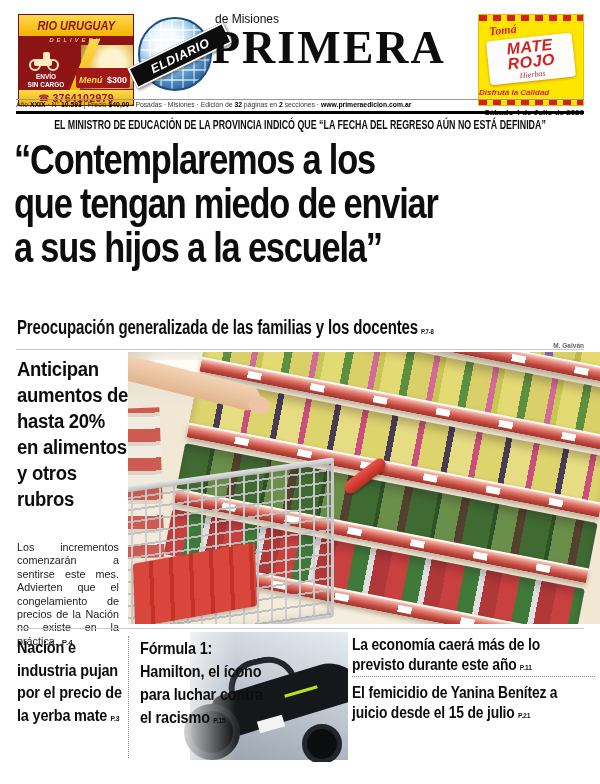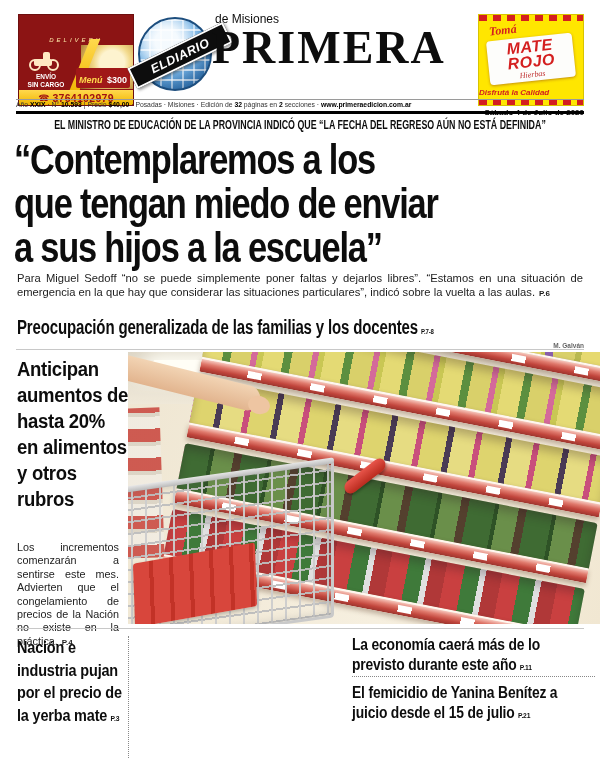--- a/index.html
+++ b/index.html
@@ -136,20 +136,23 @@
   .eco-banner{left:358px;top:721px;width:237px;height:32px;background:#2e8b3d;display:flex;align-items:center;padding:0 8px;box-sizing:border-box;gap:8px;}
   .eco-label{background:#111;color:#fff;font-size:6.5px;font-weight:bold;letter-spacing:.5px;padding:3px 7px;white-space:nowrap;}
   .eco-title{color:#fff;font-weight:bold;font-size:22px;letter-spacing:1.5px;transform:scaleX(1.0);white-space:nowrap;}
 </style>
 </head>
 <body>
 
 <div class="page">
 
   <aside class="abs left-ad">
+    <div class="la-band">
+      <span class="la-brand">RIO URUGUAY</span>
+    </div>
     <div class="la-delivery">DELIVERY</div>
     <div class="la-food"></div>
     <div class="la-stripe"></div>
     <div class="scooter">
       <span class="w w1"></span>
         <span class="w w2"></span>
         <span class="b"></span>
         <span class="d"></span>
     </div>
     <div class="la-envio">
@@ -190,23 +193,20 @@
   <div class="abs infobar">
     <span>Año </span><b>XXIX</b><span> · N° </span><b>10.593</b><span> | Precio </span><b>$40,00</b><span> · Posadas · Misiones · Edición de </span><b>32</b><span> páginas en </span><b>2</b><span> secciones · </span><b>www.primeraedicion.com.ar</b>
   </div>
   <div class="abs date">Sábado 4 de Julio de 2020</div>
   <div class="abs rule-thick"></div>
 
   <div class="abs kicker">EL MINISTRO DE EDUCACIÓN DE LA PROVINCIA INDICÓ QUE “LA FECHA DEL REGRESO AÚN NO ESTÁ DEFINIDA”</div>
   <div class="abs h1line h1a">“Contemplaremos a los</div>
   <div class="abs h1line h1b">que tengan miedo de enviar</div>
   <div class="abs h1line h1c">a sus hijos a la escuela”</div>
-  <p class="abs deck">
-    <span>Para Miguel Sedoff “no se puede simplemente poner faltas y dejarlos libres”. “Estamos en una situación de emergencia en la que hay que considerar las situaciones particulares”, indicó sobre la vuelta a las aulas.</span><span class="pref">P.6</span>
-  </p>
   <div class="abs subhead">
     <span>Preocupación generalizada de las familias y los docentes</span><span class="pref">P.7-8</span>
   </div>
   <div class="abs rule-gray" style="top:349px"></div>
 
   <h2 class="abs story-h" style="margin:0">Anticipan aumentos de hasta 20% en alimentos y otros rubros</h2>
   <p class="abs story-b">
     <span>Los incrementos comenzarán a sentirse este mes. Advierten que el congelamiento de precios de la Nación no existe en la práctica.</span><span class="pref">P.4</span>
   </p>
   <div class="abs credit">M. Galván</div>
@@ -248,20 +248,34 @@
     <div class="hand"></div>
   </div>
 
   <div class="abs rule-gray" style="top:628px"></div>
   <div class="abs vdot"></div>
 
   <h3 class="abs yerba" style="margin:0">
     <span>Nación e industria pujan por el precio de la yerba mate</span><span class="pref">P.3</span>
   </h3>
 
+  <div class="abs f1block">
+    <div class="f1photo">
+      <div class="f1halo"></div>
+      <div class="f1body"></div>
+      <div class="f1accent"></div>
+      <div class="f1spons"></div>
+      <div class="f1tire"></div>
+      <div class="f1tire2"></div>
+    </div>
+    <div class="f1fade"></div>
+    <h3 class="f1text" style="margin:0">
+      <span>Fórmula 1: Hamilton, el ícono para luchar contra el racismo</span><span class="pref">P.15</span>
+    </h3>
+  </div>
 
   <h3 class="abs rcol-h econ" style="margin:0">
     <span>La economía caerá más de lo previsto durante este año</span><span class="pref">P.11</span>
   </h3>
   <div class="abs hdot"></div>
   <h3 class="abs rcol-h fem" style="margin:0">
     <span>El femicidio de Yanina Benítez a juicio desde el 15 de julio</span><span class="pref">P.21</span>
   </h3>
 
 

